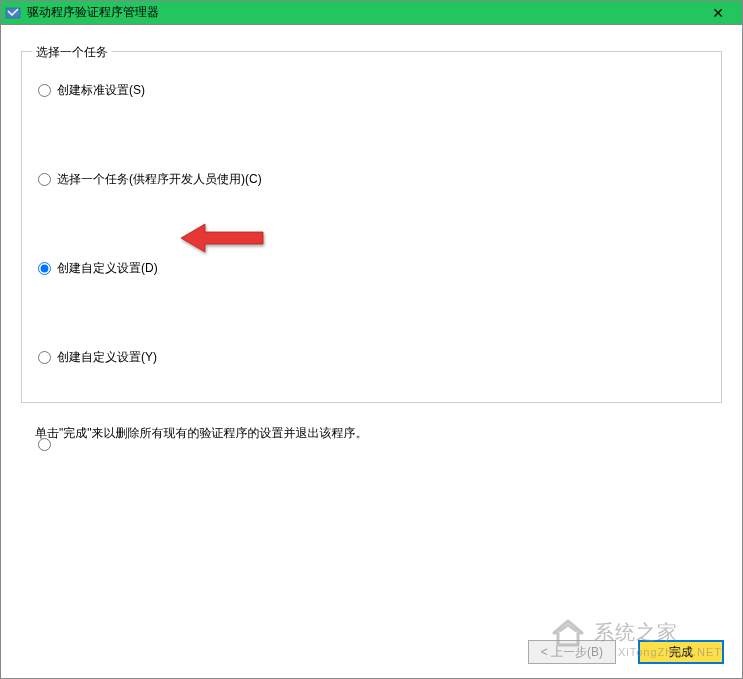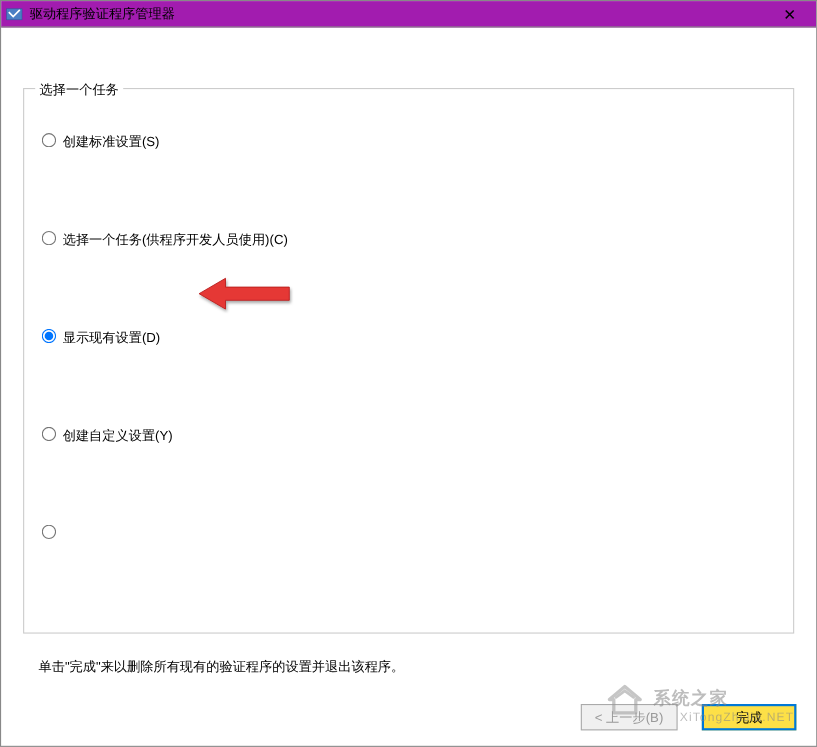--- a/index.html
+++ b/index.html
@@ -11,21 +11,21 @@
       font-family: "Microsoft YaHei", "SimSun", sans-serif;
       font-size: 12px;
       background: #ffffff;
       width: 743px;
       height: 679px;
       overflow: hidden;
       position: relative;
       border: 1px solid #888;
     }
     .title-bar {
-      background: #a21caf;
+      background: #22c55e;
       height: 24px;
       display: flex;
       align-items: center;
       padding: 0 4px;
       border-bottom: 1px solid #888;
     }
     .title-icon {
       width: 16px;
       height: 16px;
       margin-right: 6px;
@@ -49,40 +49,40 @@
       cursor: pointer;
     }
     .content-area {
       padding: 26px 20px 20px 20px;
       height: calc(100% - 24px);
       display: flex;
       flex-direction: column;
     }
     .fieldset {
       border: 1px solid #ccc;
-      padding: 40px 16px 20px 16px;
+      padding: 30px 16px 20px 16px;
       position: relative;
       flex: 0 0 auto;
-      height: 496px;
-      margin-top: 29px;
+      height: 352px;
     }
     .fieldset-legend {
       position: absolute;
       top: -8px;
       left: 10px;
       background: #fff;
       padding: 0 4px;
       font-size: 12px;
     }
     .radio-group {
       display: flex;
       flex-direction: column;
     }
     .radio-item {
       display: flex;
+      align-items: center;
       margin-bottom: 72px;
       position: relative;
     }
     .radio-item:last-child {
       margin-bottom: 0;
     }
     .radio-input {
       width: 13px;
       height: 13px;
       margin-right: 6px;
@@ -139,22 +139,22 @@
       display: flex;
       align-items: center;
       gap: 6px;
     }
     .watermark-text {
       display: flex;
       flex-direction: column;
       color: #888;
     }
     .watermark-main {
-      font-size: 16px;
-      font-weight: bold;
+      font-size: 20px;
+      font-weight: normal;
       letter-spacing: 1px;
       margin-top: 15px;
     }
     .watermark-sub {
       font-size: 11px;
       letter-spacing: 1px;
       margin-left: 24px;
     }
   </style>
 </head>
@@ -181,21 +181,21 @@
         <span class="radio-label">创建标准设置(S)</span>
       </label>
 
       <label class="radio-item">
         <input type="radio" name="task" class="radio-input" style="">
         <span class="radio-label">选择一个任务(供程序开发人员使用)(C)</span>
       </label>
 
       <label class="radio-item">
         <input type="radio" name="task" class="radio-input" checked="" style="">
-        <span class="radio-label">显示现有设置(D)</span>
+        <span class="radio-label">创建自定义设置(D)</span>
       </label>
 
       <label class="radio-item">
         <input type="radio" name="task" class="radio-input" style="">
         <span class="radio-label">创建自定义设置(Y)</span>
       </label>
 
       <label class="radio-item">
         <input type="radio" name="task" class="radio-input" style="">
       </label>

